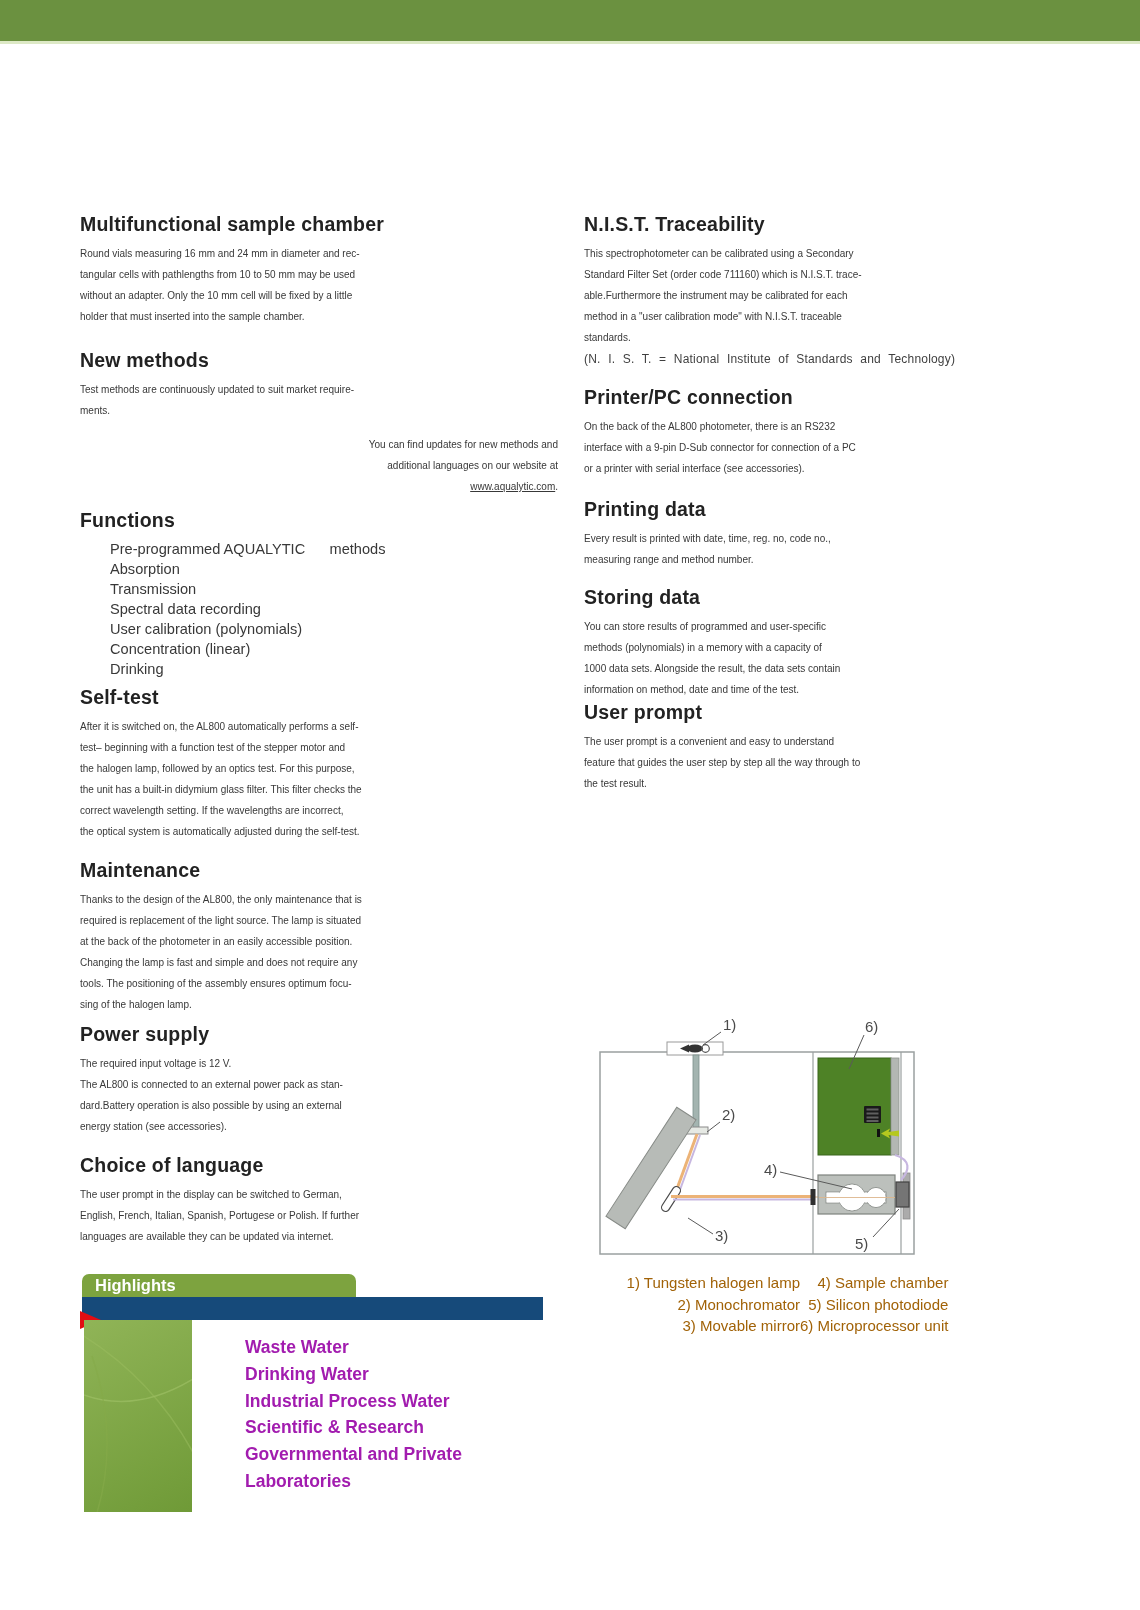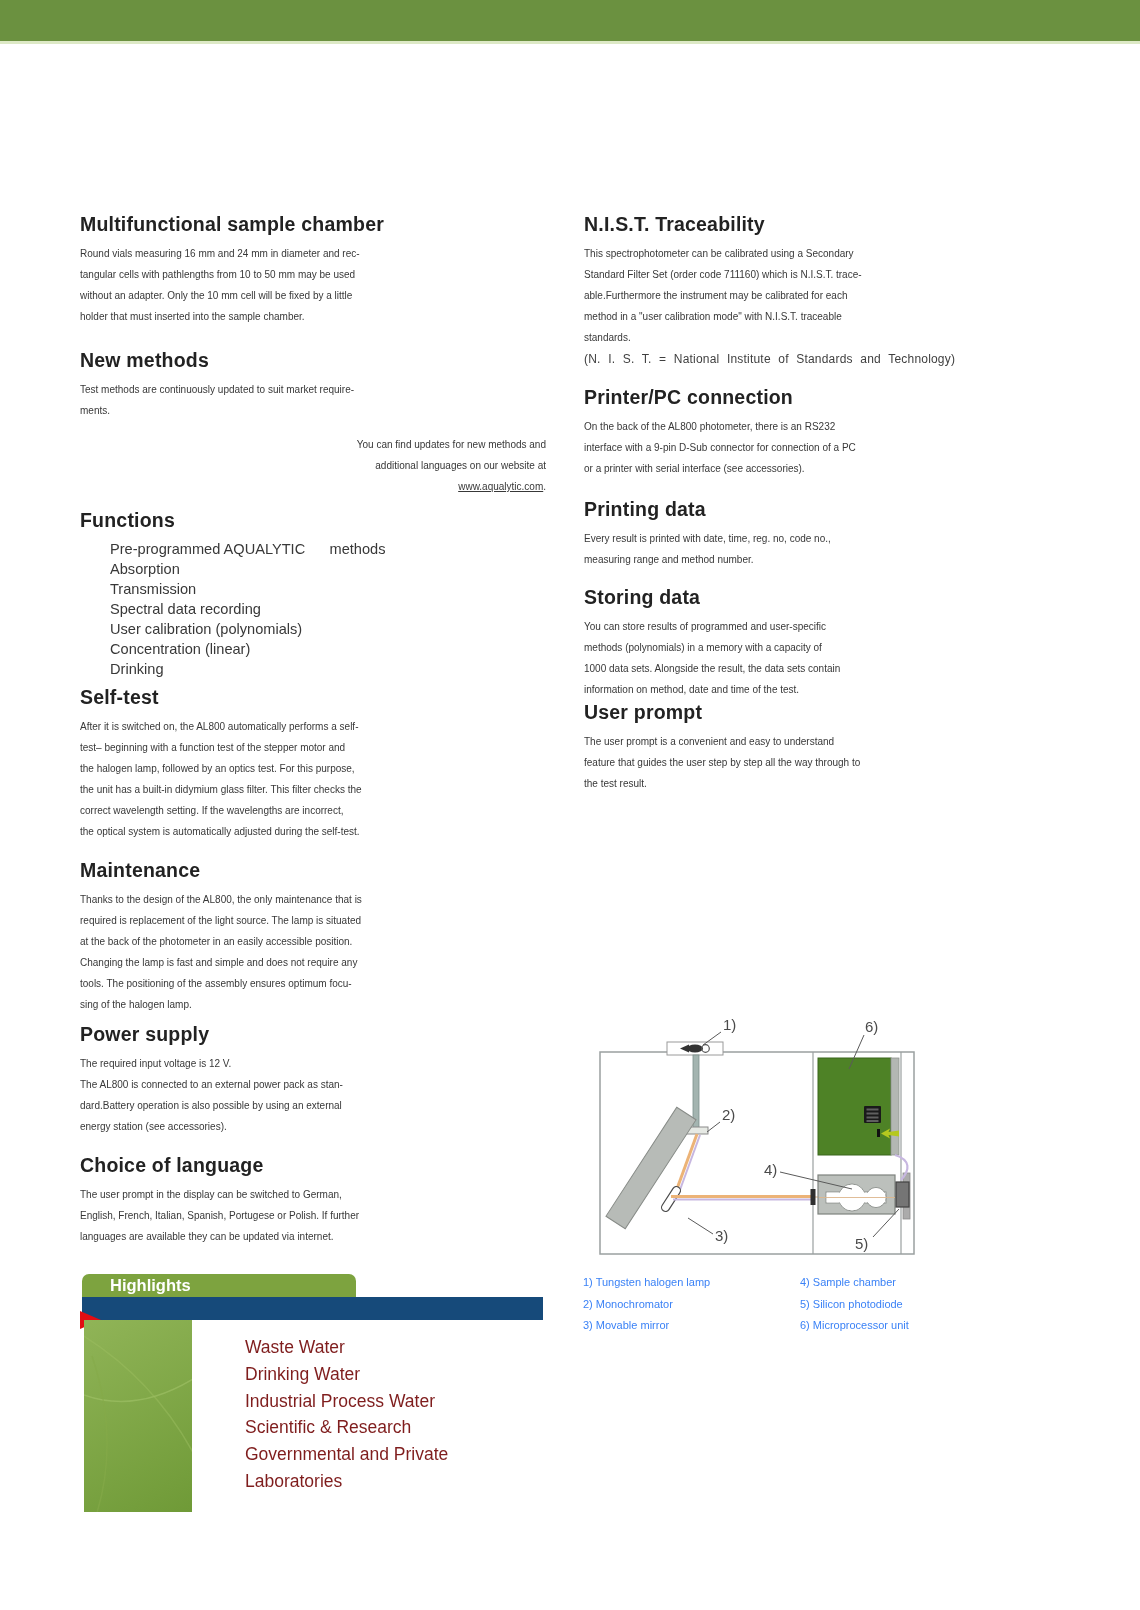--- a/index.html
+++ b/index.html
@@ -3,46 +3,46 @@
 <meta charset="utf-8">
 <style>
   html,body{margin:0;padding:0;background:#fff;}
   .page{position:relative;width:1140px;height:1610px;background:#ffffff;
         font-family:"Liberation Sans",sans-serif;overflow:hidden;}
   .topbar{position:absolute;top:0;left:0;width:1140px;height:41px;
           background:#6b9140;border-bottom:3px solid #dde9c6;}
   .col{position:absolute;top:205px;}
   .col-left{left:80px;width:478px;}
   .col-right{left:584px;width:505px;}
-  .sec{position:absolute;left:0;right:12px;}
+  .sec{position:absolute;left:0;right:0;}
   .sec h2{font-size:19.5px;line-height:24px;margin:0 0 7px;color:#222222;
           font-weight:bold;letter-spacing:0.2px;}
   .body{font-size:10px;line-height:21px;color:#383838;white-space:pre-line;margin:0;}
   .body a{color:#383838;text-decoration:underline;}
   .para2{margin-top:13px;text-align:right;}
   .fn-list{padding-left:30px;font-size:14.6px;line-height:20px;color:#383838;}
   .fn-list div{white-space:pre;}
   .note{font-size:12px;color:#3f3f3f;word-spacing:4px;letter-spacing:0.2px;margin-top:4px;white-space:nowrap;}
   .diagram{position:absolute;left:581px;top:1008px;width:484px;height:252px;}
   .diagram text{font-size:15px;fill:#4a4a4a;}
   .legend{position:absolute;left:583px;top:1272px;width:482px;display:flex;
-          font-size:11px;line-height:21.5px;color:#3b82f6;}
+          font-size:15px;line-height:21.5px;color:#a16207;text-align:right;}
   .legend .c1{width:217px;}
   .hl{position:absolute;left:82px;top:1274px;width:463px;}
   .hl-tab{width:274px;height:23px;background:#7da33f;border-radius:7px 7px 0 0;
           color:#ffffff;font-weight:bold;font-size:16.5px;line-height:23px;
-          padding-left:28px;box-sizing:border-box;}
+          padding-left:13px;box-sizing:border-box;}
   .hl-bar{width:461px;height:23px;background:#164a7a;}
   .hl-tri{position:absolute;left:-2px;top:37px;width:0;height:0;
           border-left:21px solid #e30d13;border-top:9px solid transparent;
           border-bottom:9px solid transparent;}
   .hl-panel{position:absolute;left:2px;top:46px;width:108px;height:192px;
             background:linear-gradient(150deg,#90b457,#6f9a37);overflow:hidden;}
   .hl-list{position:absolute;left:163px;top:60px;font-size:17.5px;line-height:26.8px;
-           color:#7f1d1d;}
+           color:#a21caf;font-weight:bold;}
 </style>
 </head>
 <body>
 
 <div class="page">
   <div class="topbar"></div>
 
   <div class="col col-left">
 
     <div class="sec" style="top:7px">

